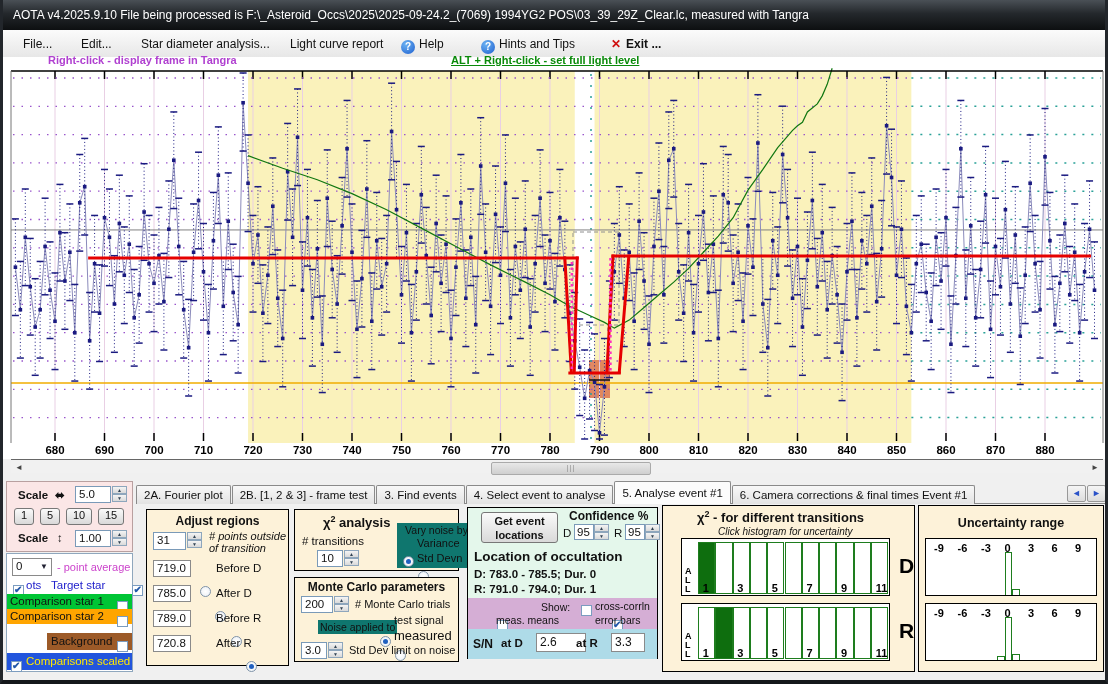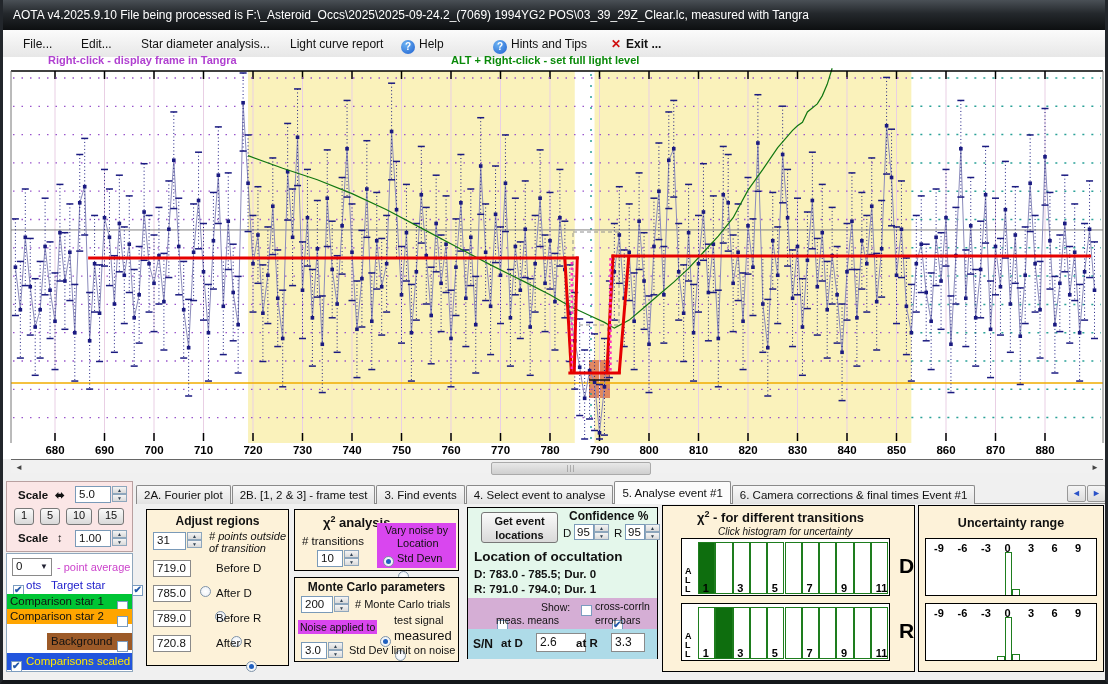--- a/index.html
+++ b/index.html
@@ -27,21 +27,21 @@
   .tab{display:inline-block;height:18px;line-height:18px;padding:0 7px;margin-right:1px;font-size:11.5px;
        background:linear-gradient(#f8f8f8,#e3e3e3);border:1px solid #8a8a8a;border-bottom:none;
        border-radius:2px 2px 0 0;vertical-align:bottom;color:#111;}
   .tab.active{background:#fcfcfc;height:22px;line-height:22px;position:relative;z-index:3;}
   .tabline{left:133px;top:503px;width:972px;height:1px;background:#8a8a8a;}
   .tabarrow{width:17px;height:15px;background:linear-gradient(#f5f5f5,#ddd);border:1px solid #999;border-radius:2px;
             color:#2a52c8;font-size:9px;line-height:14px;text-align:center;}
   
   .panelB{border:1px solid #000;box-sizing:border-box;}
   .wheat{background:#fdf2d9;}
-  .wheat2{background:#d946ef;}
+  .wheat2{background:#0f766e;margin-left:20px;}
   .vbox{background:#fff;border:1px solid #8a8a8a;box-sizing:border-box;font-size:11.5px;padding:1px 3px;color:#111;}
   .spinbox{background:#fff;border:1px solid #7a9ab8;box-sizing:border-box;font-size:11.5px;padding:1px 3px;color:#111;}
   .ud{width:15px;height:17px;}
   .ud div{width:15px;height:8px;background:linear-gradient(#f4f4f4,#d9d9d9);border:1px solid #8ea6bc;box-sizing:border-box;
           font-size:5px;line-height:6px;text-align:center;color:#345;}
   .cb{display:inline-block;width:11px;height:11px;background:#fff;border:1px solid #7b9cc0;box-sizing:border-box;
       position:relative;vertical-align:-2px;}
   .cb.on:after{content:"✔";position:absolute;left:0px;top:-2px;font-size:10px;color:#2358a8;font-weight:bold;}
   .rb{display:inline-block;width:11px;height:11px;border-radius:50%;background:radial-gradient(#fff,#e9eef4);
       border:1px solid #7f93a8;box-sizing:border-box;position:relative;vertical-align:-2px;}
@@ -66,27 +66,27 @@
 <div class="abs titlebar">
   <span>AOTA v4.2025.9.10    File being processed is F:\_Asteroid_Occs\2025\2025-09-24.2_(7069) 1994YG2 POS\03_39_29Z_Clear.lc, measured with Tangra</span>
 </div>
 
 <div class="abs menubar">
   <span class="menuitem" style="left:20px">File...</span>
   <span class="menuitem" style="left:78px">Edit...</span>
   <span class="menuitem" style="left:138px">Star diameter analysis...</span>
   <span class="menuitem" style="left:287px">Light curve report</span>
   <span class="menuitem" style="left:398px"><span class="qicon">?</span><span>Help</span></span>
-  <span class="menuitem" style="left:490px"><span class="qicon">?</span><span>Hints and Tips</span></span>
+  <span class="menuitem" style="left:478px"><span class="qicon">?</span><span>Hints and Tips</span></span>
   <span class="menuitem bold" style="left:608px"><span class="xicon">✕</span><span>Exit ...</span></span>
 </div>
 
 <div class="abs hintbar">
   <span style="left: 45px; color: rgb(176, 64, 208);">Right-click  -  display frame in Tangra</span>
-  <span style="left: 448px; color: rgb(10, 138, 10);">ALT + Right-click  -  set full light level</span>
+  <span style="left: 448px; color: rgb(10, 138, 10); text-decoration: underline;">ALT + Right-click  -  set full light level</span>
 </div>
 
 <div class="abs chartwrap">
   <svg id="chartsvg" width="1108" height="393" viewBox="0 66 1108 393" xmlns="http://www.w3.org/2000/svg">
       <rect x="245.05" y="71" width="326.7" height="372" fill="#faf2bb"></rect>
       <rect x="591.5500000000001" y="71" width="316.79999999999995" height="372" fill="#faf2bb"></rect>
       <rect x="586" y="360" width="21" height="38" fill="#de7b52" fill-opacity="0.9"></rect>
       <line x1="52" y1="71" x2="52" y2="440" stroke="#e9cfe4" stroke-width="1"></line>
       <line x1="52" y1="71" x2="52" y2="79" stroke="#000" stroke-width="1.5"></line>
       <line x1="52" y1="433" x2="52" y2="441" stroke="#000" stroke-width="1.5"></line>
@@ -1179,21 +1179,21 @@
   <div class="abs lbl bold" style="left:28px;top:4px;font-size:13px"><span>χ</span><sup style="font-size:9px">2</sup><span> analysis</span></div>
   <span class="abs lbl" style="left:7px;top:25px"># transitions</span>
   <span class="abs spinbox" style="left:22px;top:40px;width:26px;height:17px">10</span>
   <span class="abs ud" style="left:49px;top:40px">
       <div>▲</div>
       <div>▼</div>
     </span>
   <div class="abs wheat2" style="left:82px;top:13px;width:79px;height:45px">
     <div class="lbl" style="text-align:center;font-size:10.5px;margin-top:1px">Vary noise by</div>
     <span class="abs rb on" style="left:6px;top:15px"></span>
-    <span class="abs lbl" style="left:20px;top:14px;font-size:11px">Location</span>
+    <span class="abs lbl" style="left:20px;top:14px;font-size:11px">Variance</span>
     <span class="abs rb" style="left:6px;top:30px"></span>
     <span class="abs lbl" style="left:20px;top:29px;font-size:11px">Std Devn</span>
   </div>
 </div>
 
 <div class="abs panelB wheat" style="left:291px;top:577px;width:165px;height:85px">
   <div class="lbl bold" style="text-align:center;margin-top:2px;font-size:12px">Monte Carlo parameters</div>
   <span class="abs spinbox" style="left:6px;top:18px;width:32px;height:17px">200</span>
   <span class="abs ud" style="left:39px;top:18px">
       <div>▲</div>

